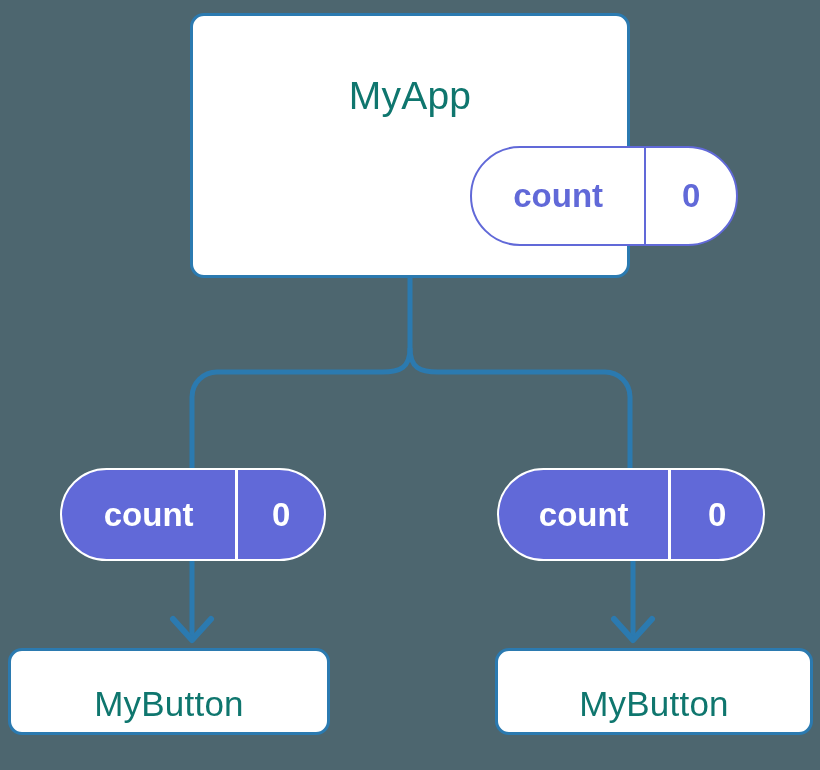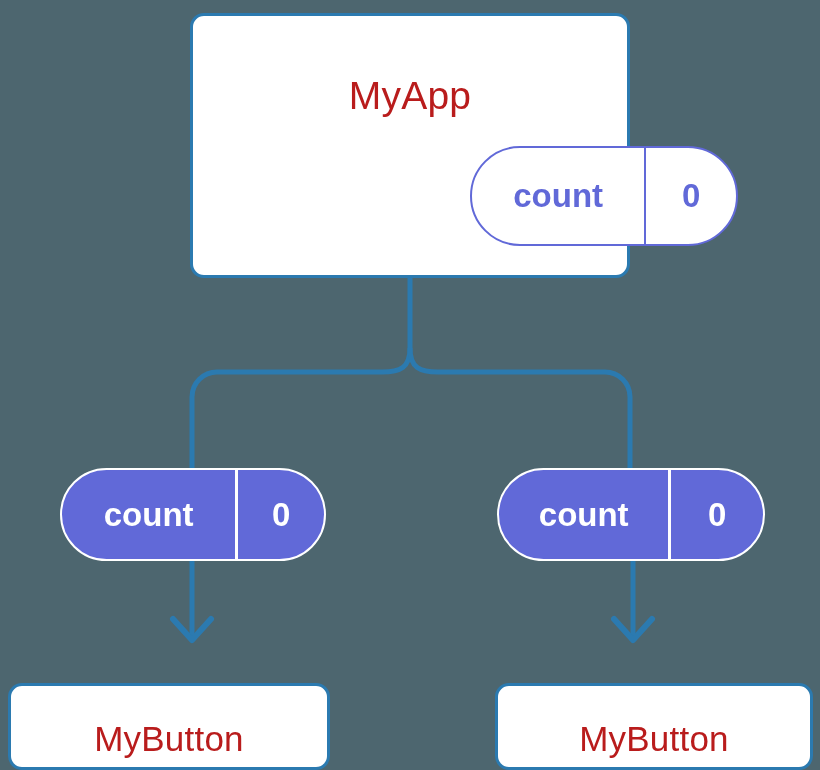--- a/index.html
+++ b/index.html
@@ -33,41 +33,41 @@
     box-sizing: border-box;
     background: #ffffff;
     border: 3px solid #2b7ab0;
     border-radius: 14px;
   }
   .box-title {
     position: absolute;
     left: 0;
     width: 100%;
     text-align: center;
-    color: #b91c1c;
+    color: #0f766e;
     font-weight: 400;
     letter-spacing: 0.2px;
     white-space: nowrap;
   }
 
   
   #box-myapp {
     left: 190px;
     top: 13px;
     width: 440px;
     height: 265px;
   }
   #box-myapp .box-title {
     top: 58px;
     font-size: 39px;
   }
 
   
   .box-mybutton {
-    top: 683px;
+    top: 648px;
     height: 87px;
   }
   #box-mybutton-left  { left: 8px;   width: 322px; }
   #box-mybutton-right { left: 495px; width: 318px; }
   .box-mybutton .box-title {
     top: 33px;
     font-size: 35px;
   }
 
   

